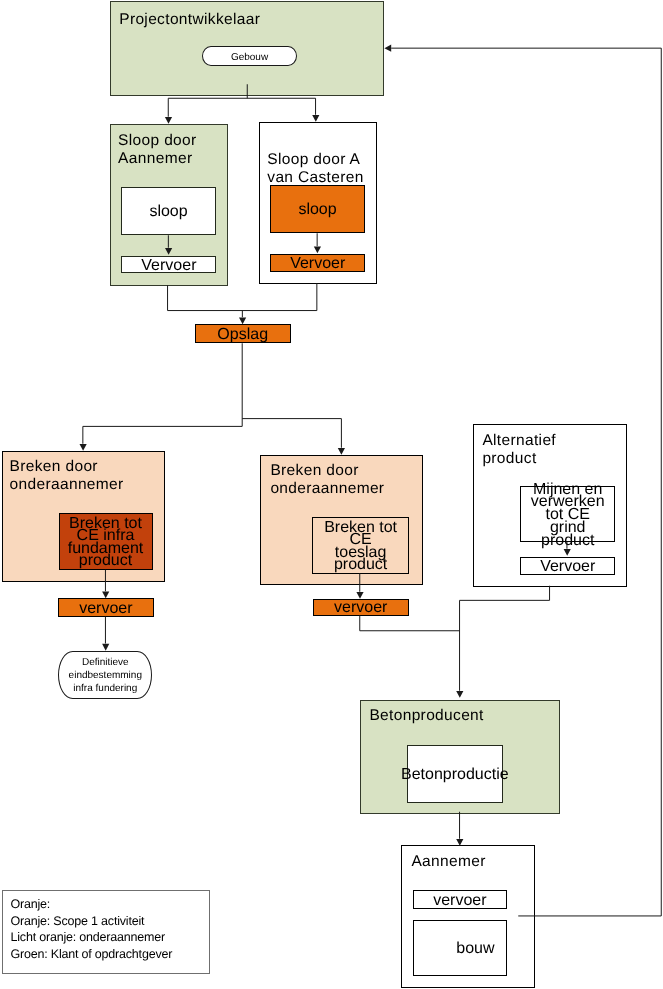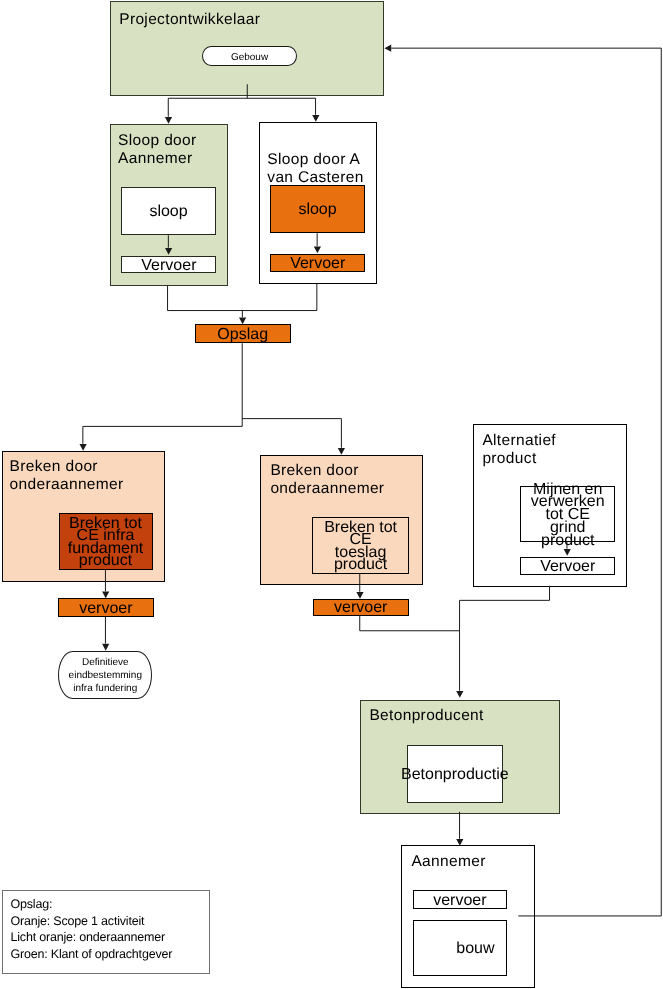--- a/index.html
+++ b/index.html
@@ -156,19 +156,19 @@
     <div class="grp-title" data-bind="nodes.aannemer.label" style="left:9px;top:7px;">Aannemer</div>
   </div>
   <div class="inner" style="left:412.6px;top:890px;width:94.6px;height:19px;background:#fff;border-color:#000;">
       <span data-bind="nodes.aannemer_vervoer.label">vervoer</span>
     </div>
   <div class="inner" style="left:412.6px;top:919.5px;width:94.6px;height:56.6px;background:#fff;border-color:#000;padding-left:31px;">
       <span data-bind="nodes.aannemer_bouw.label">bouw</span>
     </div>
 
   <div class="legend" style="left:1.5px;top:890px;width:208px;height:83.5px;padding:5px 0 0 8px;">
-    <div class="legend-line" data-bind="legend.line1">Opslag:</div>
+    <div class="legend-line" data-bind="legend.line1">Oranje:</div>
     <div class="legend-line" data-bind="legend.line2">Oranje: Scope 1 activiteit</div>
     <div class="legend-line" data-bind="legend.line4">Licht oranje: onderaannemer</div>
     <div class="legend-line" data-bind="legend.line3">Groen: Klant of opdrachtgever</div>
   </div>
 
 </div>
 
 </body></html>

